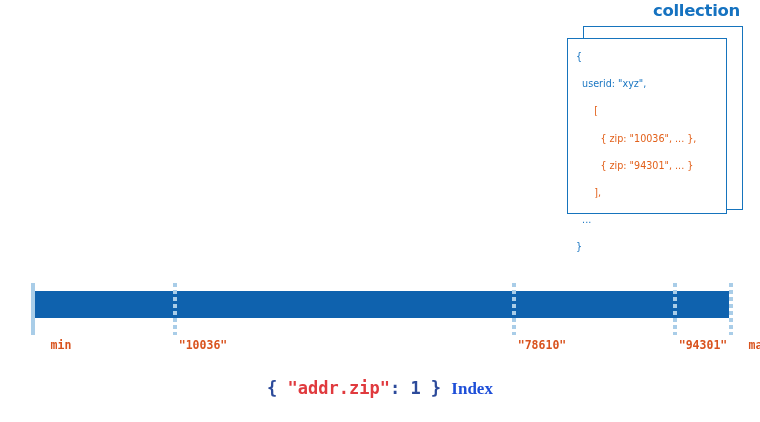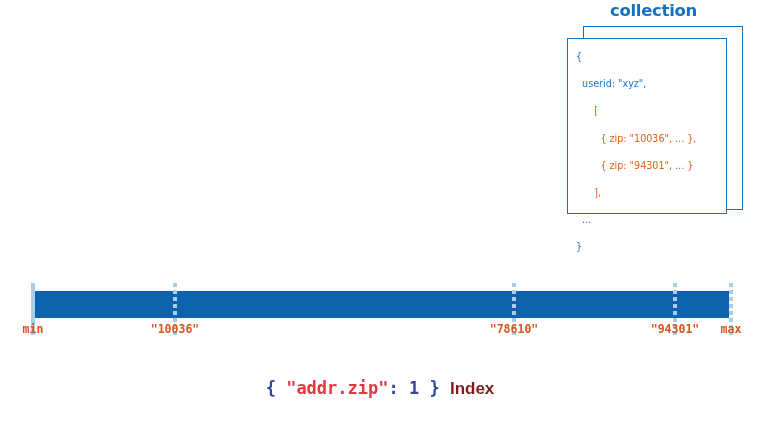--- a/index.html
+++ b/index.html
@@ -21,21 +21,21 @@
     left: 555px;
     top: 0px;
     width: 205px;
     height: 225px;
   }
   #collection-title {
     position: absolute;
     left: 55px;
     top: 1px;
     width: 130px;
-    text-align: left;
+    text-align: right;
     font-size: 16.5px;
     font-weight: bold;
     color: #1572c0;
     letter-spacing: -0.3px;
     font-family: "DejaVu Sans", sans-serif;
   }
   .doc-card {
     position: absolute;
     background: #ffffff;
     border: 1.6px solid #1674bd;
@@ -98,41 +98,42 @@
     );
     background-size: 4px 7px;
     background-repeat: repeat-y;
   }
   .tick-solid {
     background-image: none;
     background: #a9cde8;
   }
   .tick-label {
     position: absolute;
-    top: 52px;
+    top: 68px;
     font-family: "DejaVu Sans Mono", monospace;
     font-size: 11.5px;
     font-weight: bold;
     color: #d9531e;
     white-space: nowrap;
     transform: translateX(-50%);
+    margin-left: 28px;
   }
   #index-caption {
     position: absolute;
     left: 0;
     top: 108px;
     width: 760px;
     text-align: center;
     font-size: 17px;
     font-weight: bold;
     white-space: pre;
   }
   .cap-blue { color: #2c4a9a; font-family: "DejaVu Sans Mono", monospace; }
   .cap-red  { color: #e03a3e; font-family: "DejaVu Sans Mono", monospace; }
-  .cap-word { color: #7f1d1d; font-family: Liberation Sans, sans-serif; }
+  .cap-word { color: #1d4ed8; font-family: Liberation Serif, serif; }
 </style>
 </head>
 <body>
 
 <div id="collection-group">
 
   <div id="collection-title">collection</div>
 
   <div class="doc-card" id="doc-card-back"></div>
 

